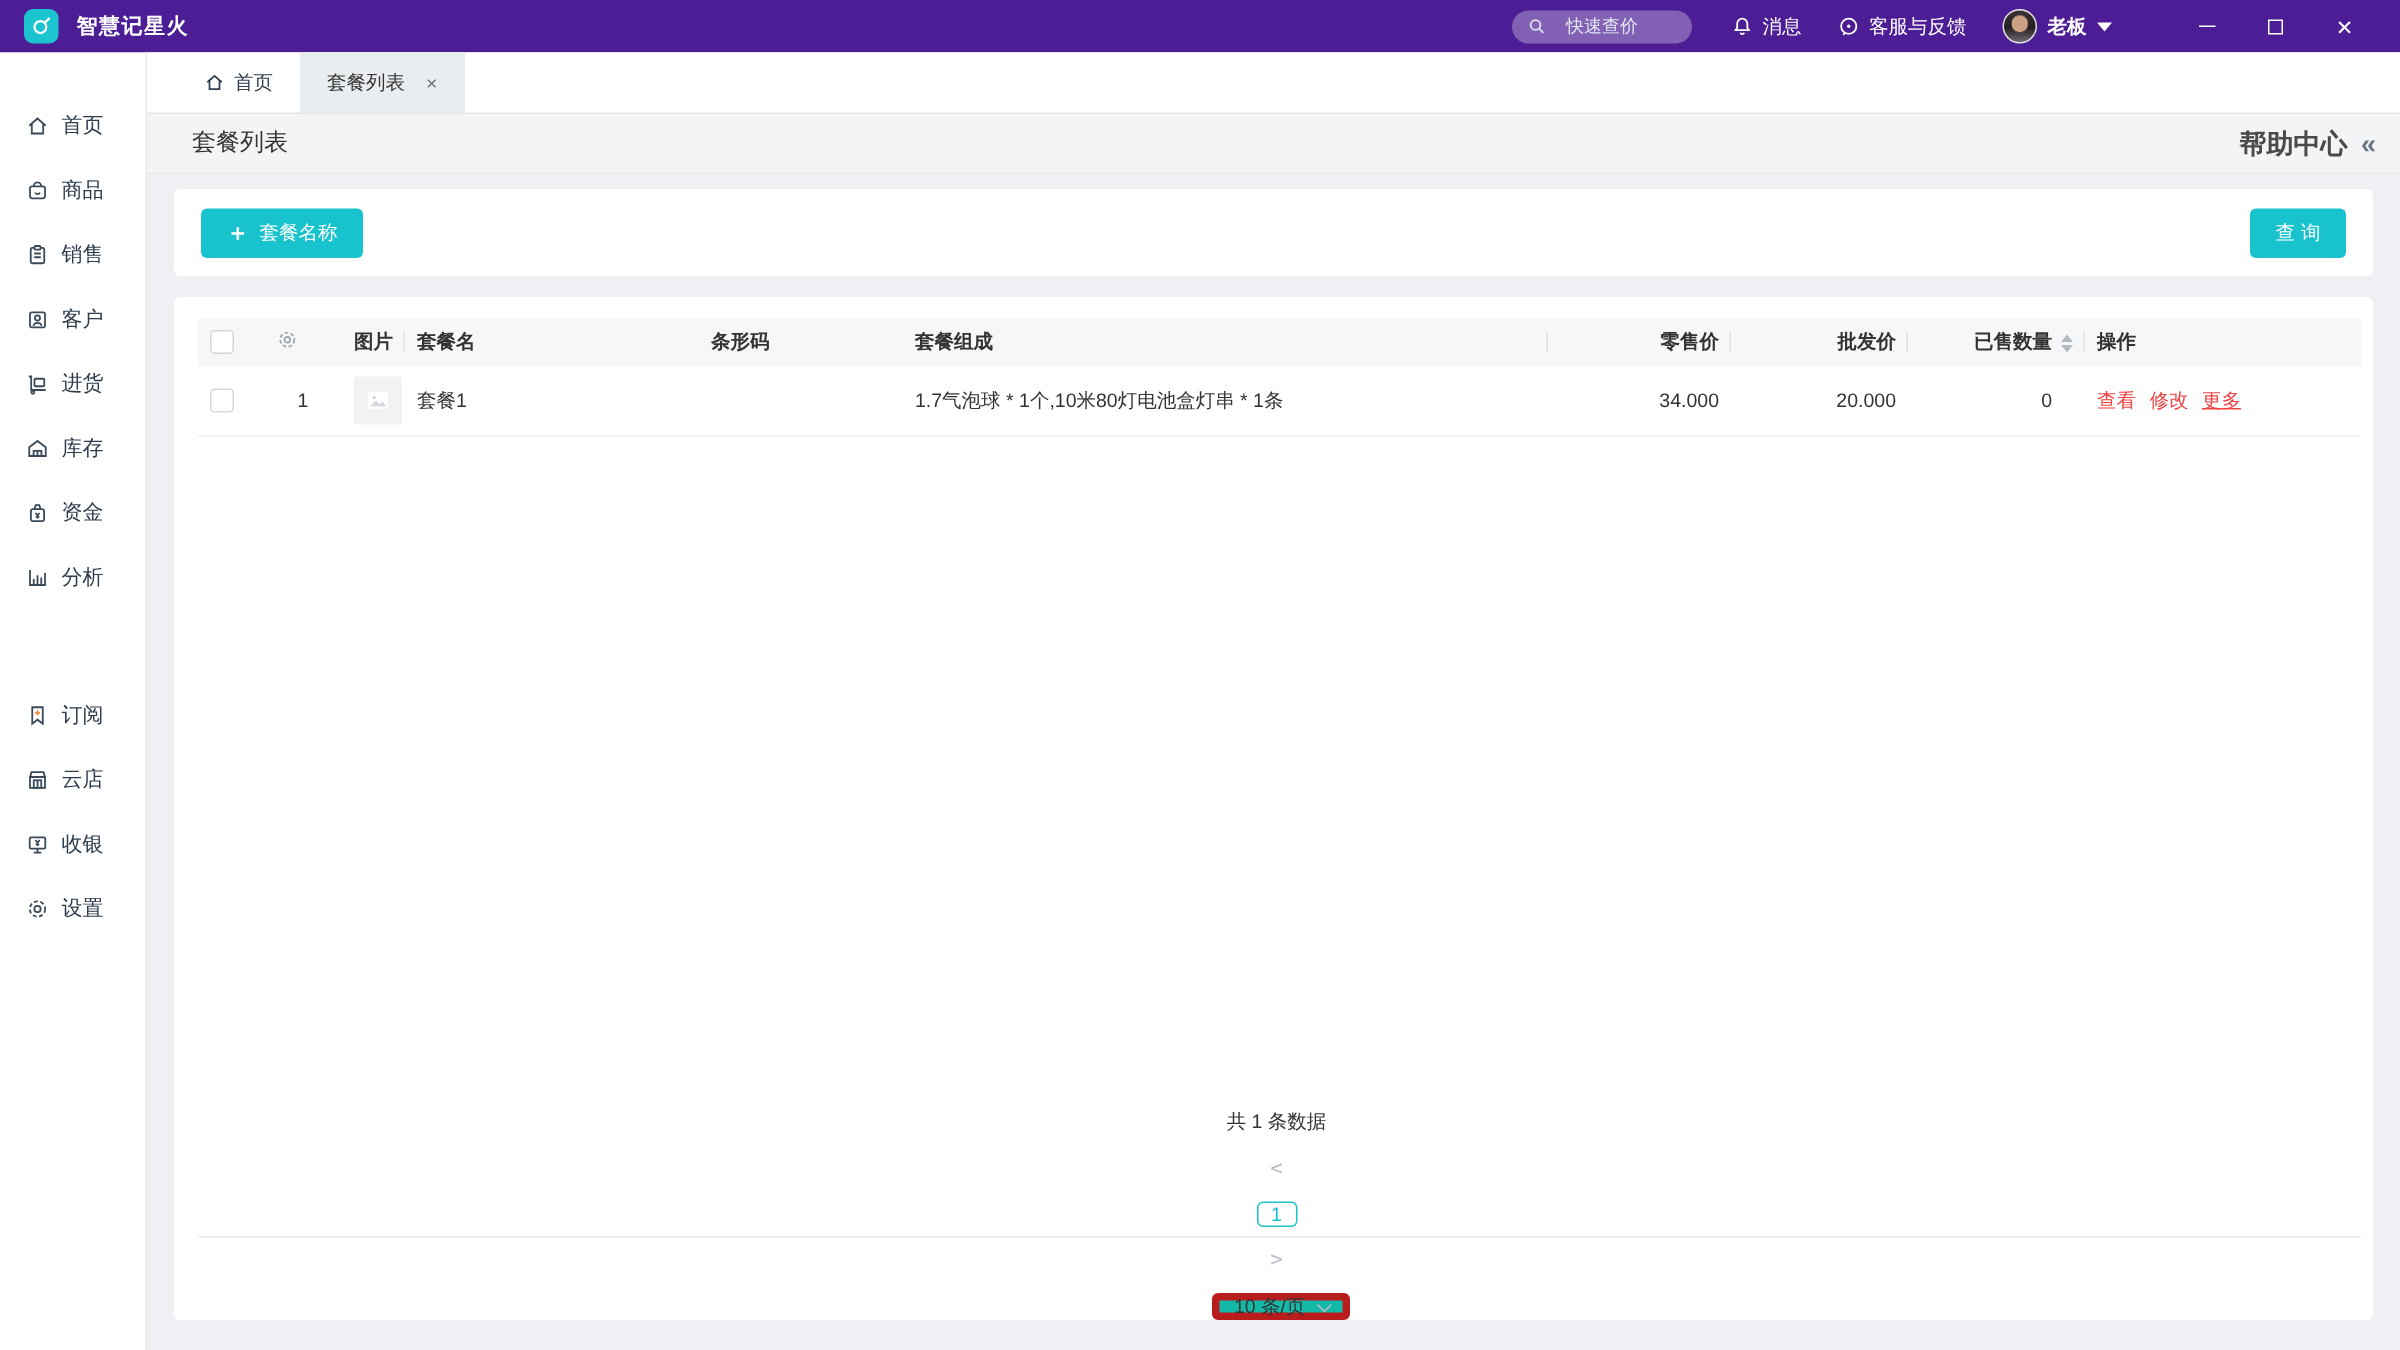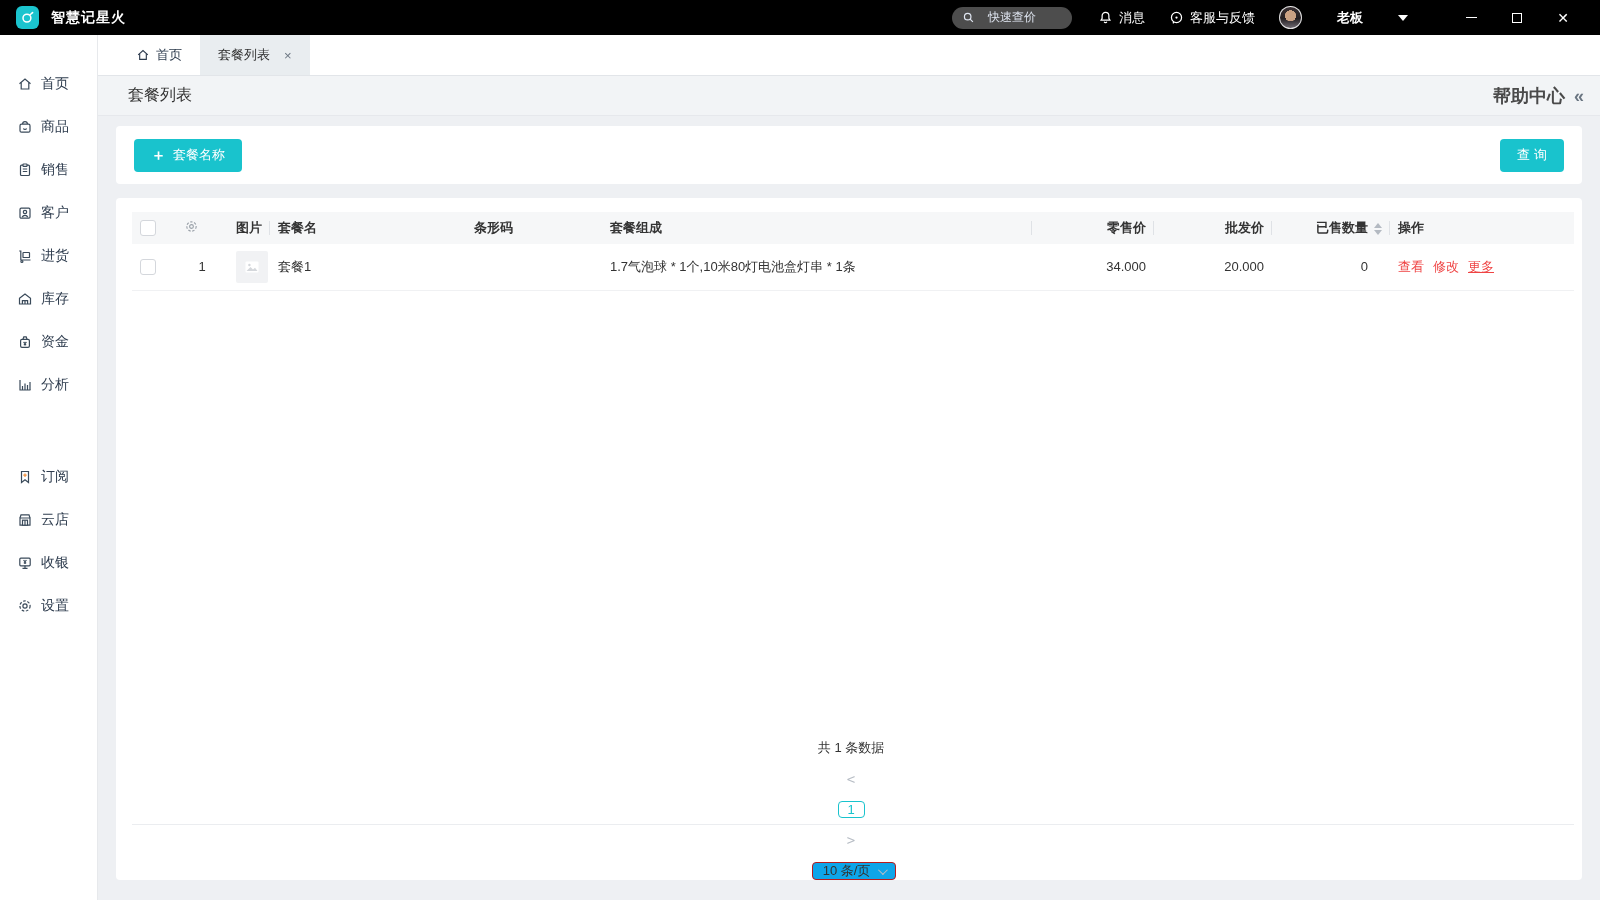--- a/index.html
+++ b/index.html
@@ -5,39 +5,39 @@
   * { margin:0; padding:0; box-sizing:border-box; }
   html,body { width:1600px; height:900px; overflow:hidden; }
   body {
     font-family:"Liberation Sans","DejaVu Sans",sans-serif;
     font-size:13px; color:#333; background:#eef0f3;
   }
   svg { display:block; }
 
   
   .titlebar {
-    height:35px; background:#000000; display:flex; align-items:center;
+    height:35px; background:#4c1d95; display:flex; align-items:center;
     padding:0 14px 0 16px; color:#fff;
   }
   .app-logo {
     width:23px; height:23px; border-radius:6px; background:#1bc4ce;
     display:flex; align-items:center; justify-content:center; margin-right:12px;
   }
   .app-title { font-size:14px; font-weight:bold; letter-spacing:1px; }
   .titlebar-spacer { flex:1; }
   .quick-search {
     width:120px; height:22px; border-radius:11px;
     background:rgba(255,255,255,0.30);
     display:flex; align-items:center; padding:0 10px; margin-right:26px;
     cursor:text;
   }
   .quick-search .qs-text { color:#dfe5f0; font-size:12px; margin-left:13px; }
   .tb-item { display:flex; align-items:center; margin-right:24px; cursor:pointer; font-size:13px; }
   .tb-item .tb-label { margin-left:6px; }
-  .user-chip { display:flex; align-items:center; margin-right:40px; cursor:pointer;gap:28px; }
+  .user-chip { display:flex; align-items:center; margin-right:40px; cursor:pointer; }
   .avatar {
     width:23px; height:23px; border-radius:50%;
     border:1px solid rgba(255,255,255,0.85);
     background:
       radial-gradient(circle at 50% 42%, #caa183 0 34%, transparent 35%),
       linear-gradient(180deg,#3a3134 0%, #241f22 55%, #6f6a72 100%);
     margin-right:7px;
   }
   .user-name { font-size:13px; font-weight:bold; }
   .caret-down {
@@ -157,21 +157,21 @@
     justify-content:flex-end; padding-right:4px; gap:14px;flex-direction:column;
   }
   .page-total { color:#333; font-size:13px; }
   .page-arrow { color:#b7bdc5; font-size:14px; cursor:pointer; padding:0 4px; font-family:"DejaVu Sans Mono",monospace; }
   .page-num {
     min-width:27px; height:27px; border:1px solid #19c3cd; color:#19c3cd;
     border-radius:4px; display:flex; align-items:center; justify-content:center;
     font-size:13px; cursor:pointer; background:#fff;
   }
   .page-size {
-    height:18px; border:1px solid #b91c1c; border-radius:4px; background:#0ea5e9;
+    height:18px; border:5px solid #b91c1c; border-radius:4px; background:#14b8a6;
     display:flex; align-items:center; padding:0 10px; cursor:pointer; gap:8px;
     color:#333; font-size:13px; margin-left:6px;
   }
   .chev-down {
     width:7px; height:7px; border-right:1.4px solid #b7bdc5; border-bottom:1.4px solid #b7bdc5;
     transform:rotate(45deg) translateY(-2px);
   }
 </style>
 </head>
 <body>

